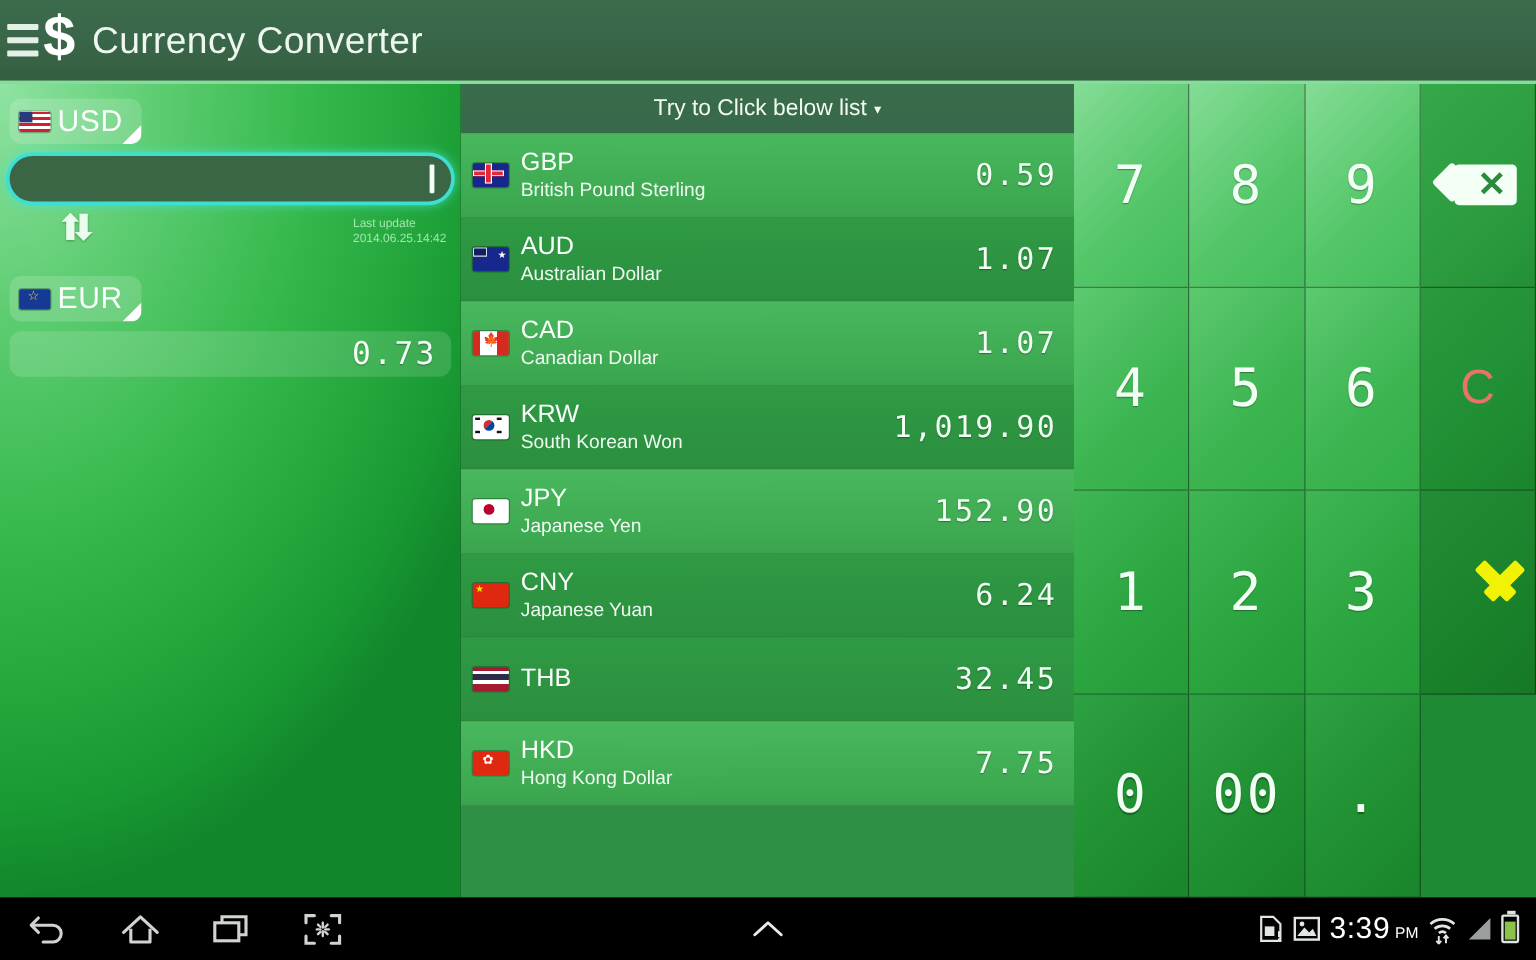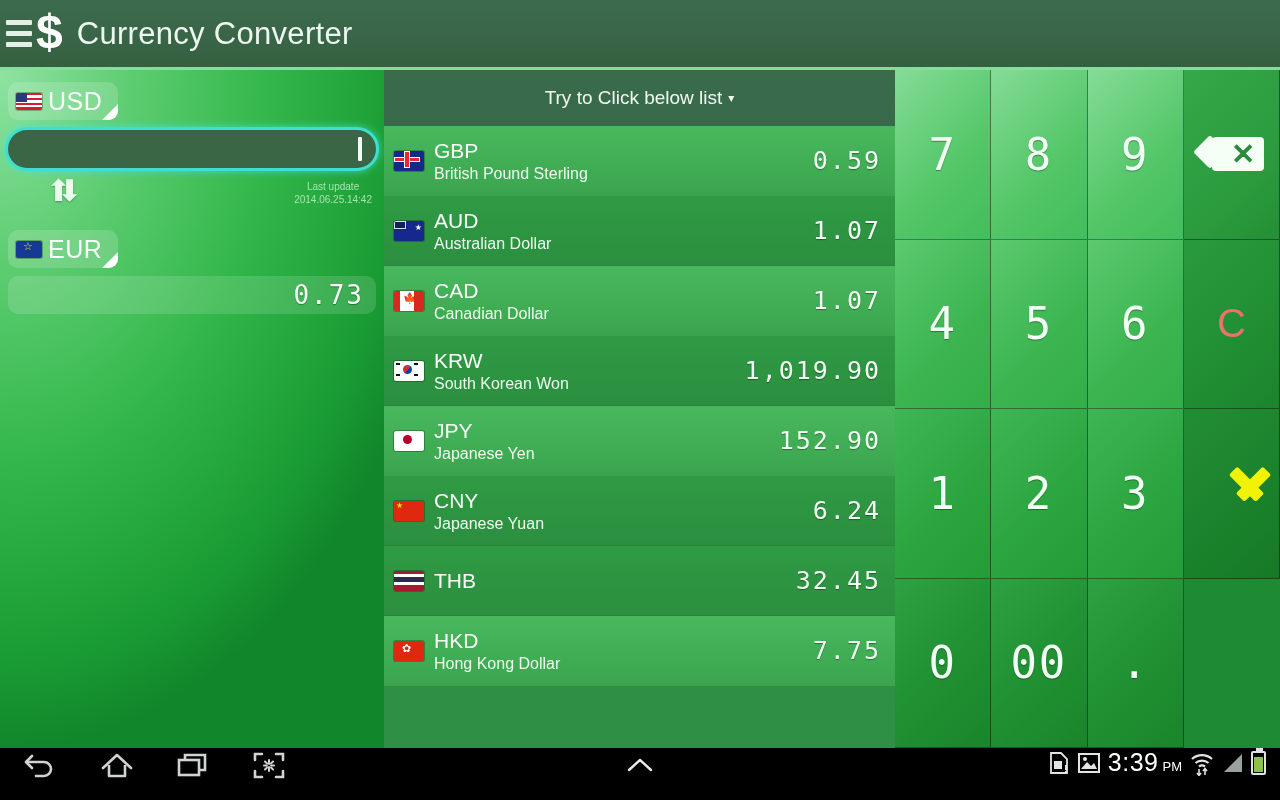--- a/index.html
+++ b/index.html
@@ -92,35 +92,35 @@
     display:flex; align-items:center; justify-content:flex-end; padding-right:14px;
   }
   .caret { width:4px; height:24px; background:#f4fff6; border-radius:1px; }
 
   .swap-row { display:flex; align-items:flex-start; margin-top:8px; height:42px; position:relative; }
   .swap-icon { margin-left:46px; width:28px; height:38px; position:relative; }
   .swap-icon .ar { position:absolute; top:0; font-size:30px; line-height:30px; color:#eafcec;
      text-shadow:0 1px 2px rgba(0,0,0,.3); }
   .swap-icon .up { left:0; }
   .swap-icon .dn { left:11px; }
-  .lastupdate { position:absolute; right:12px; top:4px; text-align:center;
+  .lastupdate { position:absolute; right:12px; top:4px; text-align:left;
      color:#b9f0c3; font-size:10px; line-height:13px; opacity:.85; }
 
   .result-box {
     margin:8px 8px 0 8px; height:38px; background:rgba(255,255,255,.14);
     border-radius:10px; display:flex; align-items:center; justify-content:flex-end;
     padding-right:12px;
   }
   .result-box .lcd { font-size:26px; }
 
   
   .list-panel { position:absolute; left:384px; top:70px; width:511px; height:678px;
      background:#2f8f45; overflow:hidden; }
   .list-header {
-    height:56px; display:flex; align-items:center; justify-content:center;
+    height:41px; display:flex; align-items:center; justify-content:center;
     background:linear-gradient(180deg,#3a6b4b 0%,#37694a 100%);
     color:#f0faf1; font-size:19px; gap:6px;
   }
   .list-header .caret-dn { font-size:12px; }
   .rows { height:633px; }
   .row {
     height:70px; display:flex; align-items:center; padding:0 14px 0 10px;
     border-bottom:1px solid rgba(0,0,0,.12); position:relative;
   }
   .row.even { background:linear-gradient(180deg,#49b85d 0%,#3aa54e 100%); }
@@ -159,21 +159,21 @@
   .bk-x { position:absolute; z-index:3; right:9px; top:1px; font-size:29px; color:#2a8b3c;
     font-family:"Liberation Sans",sans-serif; font-weight:bold; line-height:32px; }
   .chev-dn { width:0;height:0; position:relative; }
   .chev-dn span{ position:absolute; display:block; width:38px;height:12px;background:#f2f205;
      border-radius:2px; }
   .chev-dn .l{ transform:rotate(45deg) translate(-13px,-8px); }
   .chev-dn .r{ transform:rotate(-45deg) translate(13px,-8px); }
 
   
   .sysbar { position:absolute; left:0; top:748px; width:1280px; height:52px;
-     background:#000; display:flex; align-items:flex-start; }
+     background:#000; display:flex; align-items:center; }
   .navgroup { display:flex; align-items:center; gap:38px; padding-left:22px; }
   .nav-ico { width:38px; height:34px; position:relative; color:#cfd3d1; }
   svg.ic { display:block; }
   .nav-center { position:absolute; left:0; right:0; display:flex; justify-content:center;
      pointer-events:none; }
   .statusgroup { position:absolute; right:14px; display:flex; align-items:center; gap:7px; }
   .clock { color:#fff; font-size:25px; letter-spacing:.5px; }
   .ampm { color:#fff; font-size:13px; margin-left:-3px; margin-top:7px; }
   .battery { width:15px; height:24px; border:2px solid #dfe3e1; border-radius:2px;
      position:relative; }

